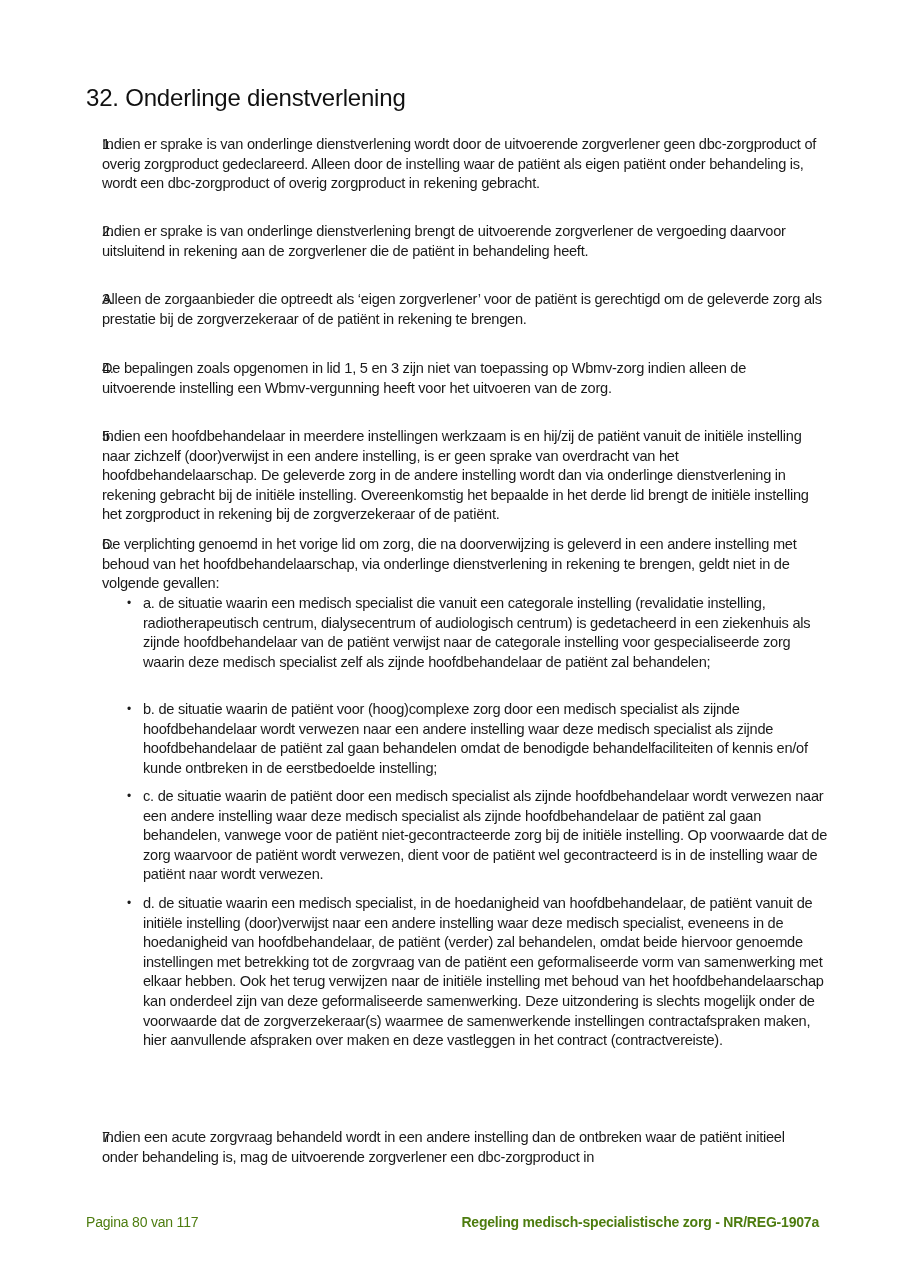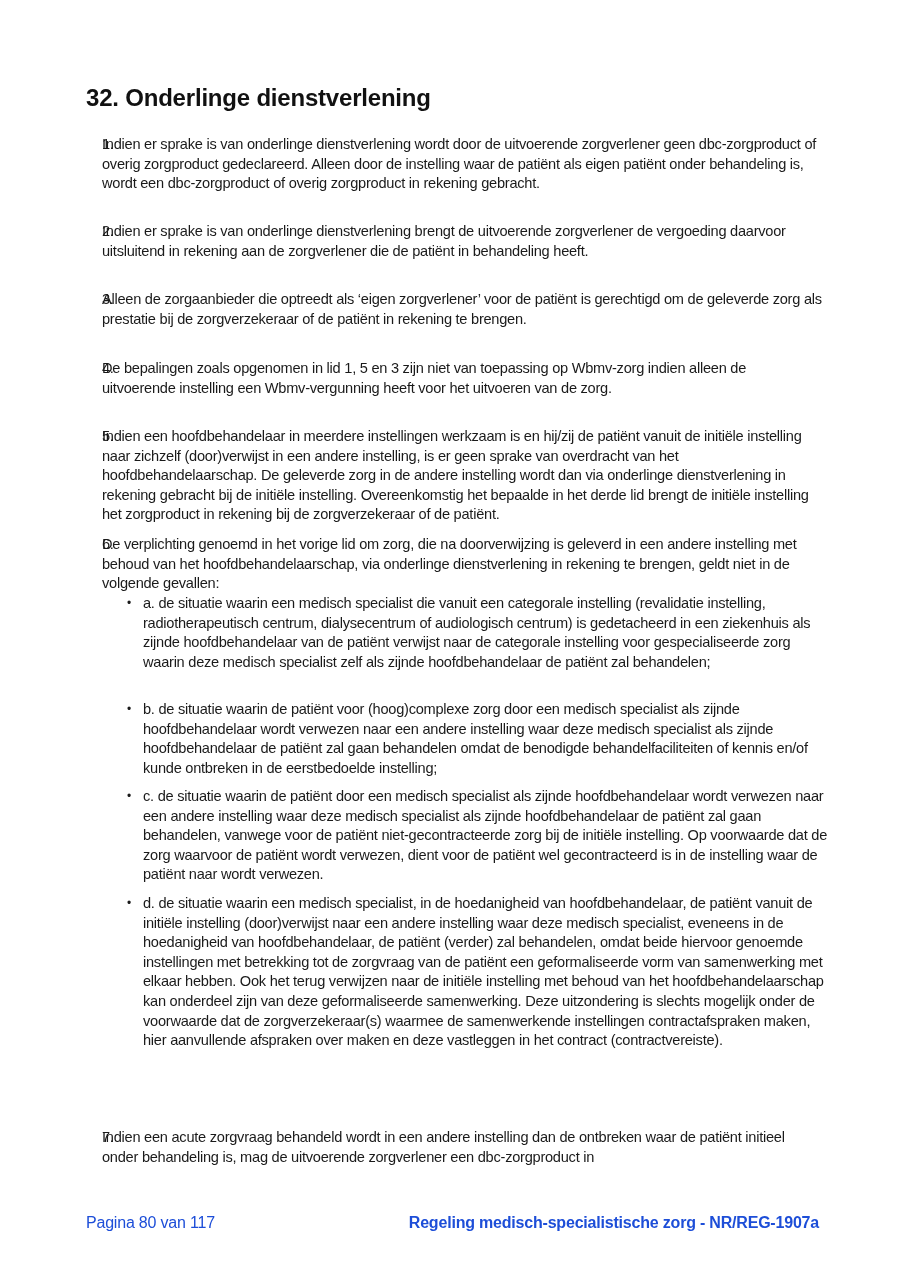--- a/index.html
+++ b/index.html
@@ -4,37 +4,37 @@
 <style>
   html, body { margin: 0; padding: 0; background: #ffffff; }
   body {
     width: 900px; height: 1273px; position: relative; overflow: hidden;
     font-family: "Liberation Sans", "DejaVu Sans", sans-serif;
     color: #1a1a1a;
   }
   .page { position: absolute; left: 0; top: 0; width: 900px; height: 1273px; }
   .title {
     position: absolute; left: 86px; top: 84px;
-    font-size: 24px; font-weight: bold; letter-spacing: -0.2px; color: #111;
+    font-size: 24px; font-weight: normal; letter-spacing: -0.2px; color: #111;
     margin: 0;
   }
   .item {
     position: absolute; left: 102px; width: 720px;
     font-size: 14.6px; line-height: 19.6px; letter-spacing: -0.25px;
   }
   .item .num { position: absolute; left: 0; top: 0; width: 26px; }
   .item .text { display: block; }
   .sub {
     position: absolute; left: 127px; width: 700px;
     font-size: 14.6px; line-height: 19.6px; letter-spacing: -0.25px;
   }
   .sub .bullet { position: absolute; left: 0; top: 0; width: 20px; font-size: 12px; }
   .sub .text { margin-left: 16px; display: block; }
   .footer {
-    position: absolute; top: 1214px; font-size: 16px; letter-spacing: -0.2px; color: #1d4ed8;
+    position: absolute; top: 1214px; font-size: 14px; letter-spacing: -0.2px; color: #4d7c0f;
   }
   .footer.left { left: 86px; }
   .footer.right { right: 81px; font-weight: bold; }
 </style>
 </head>
 <body>
 
 <div class="page">
   <h1 class="title">32. Onderlinge dienstverlening</h1>
 

